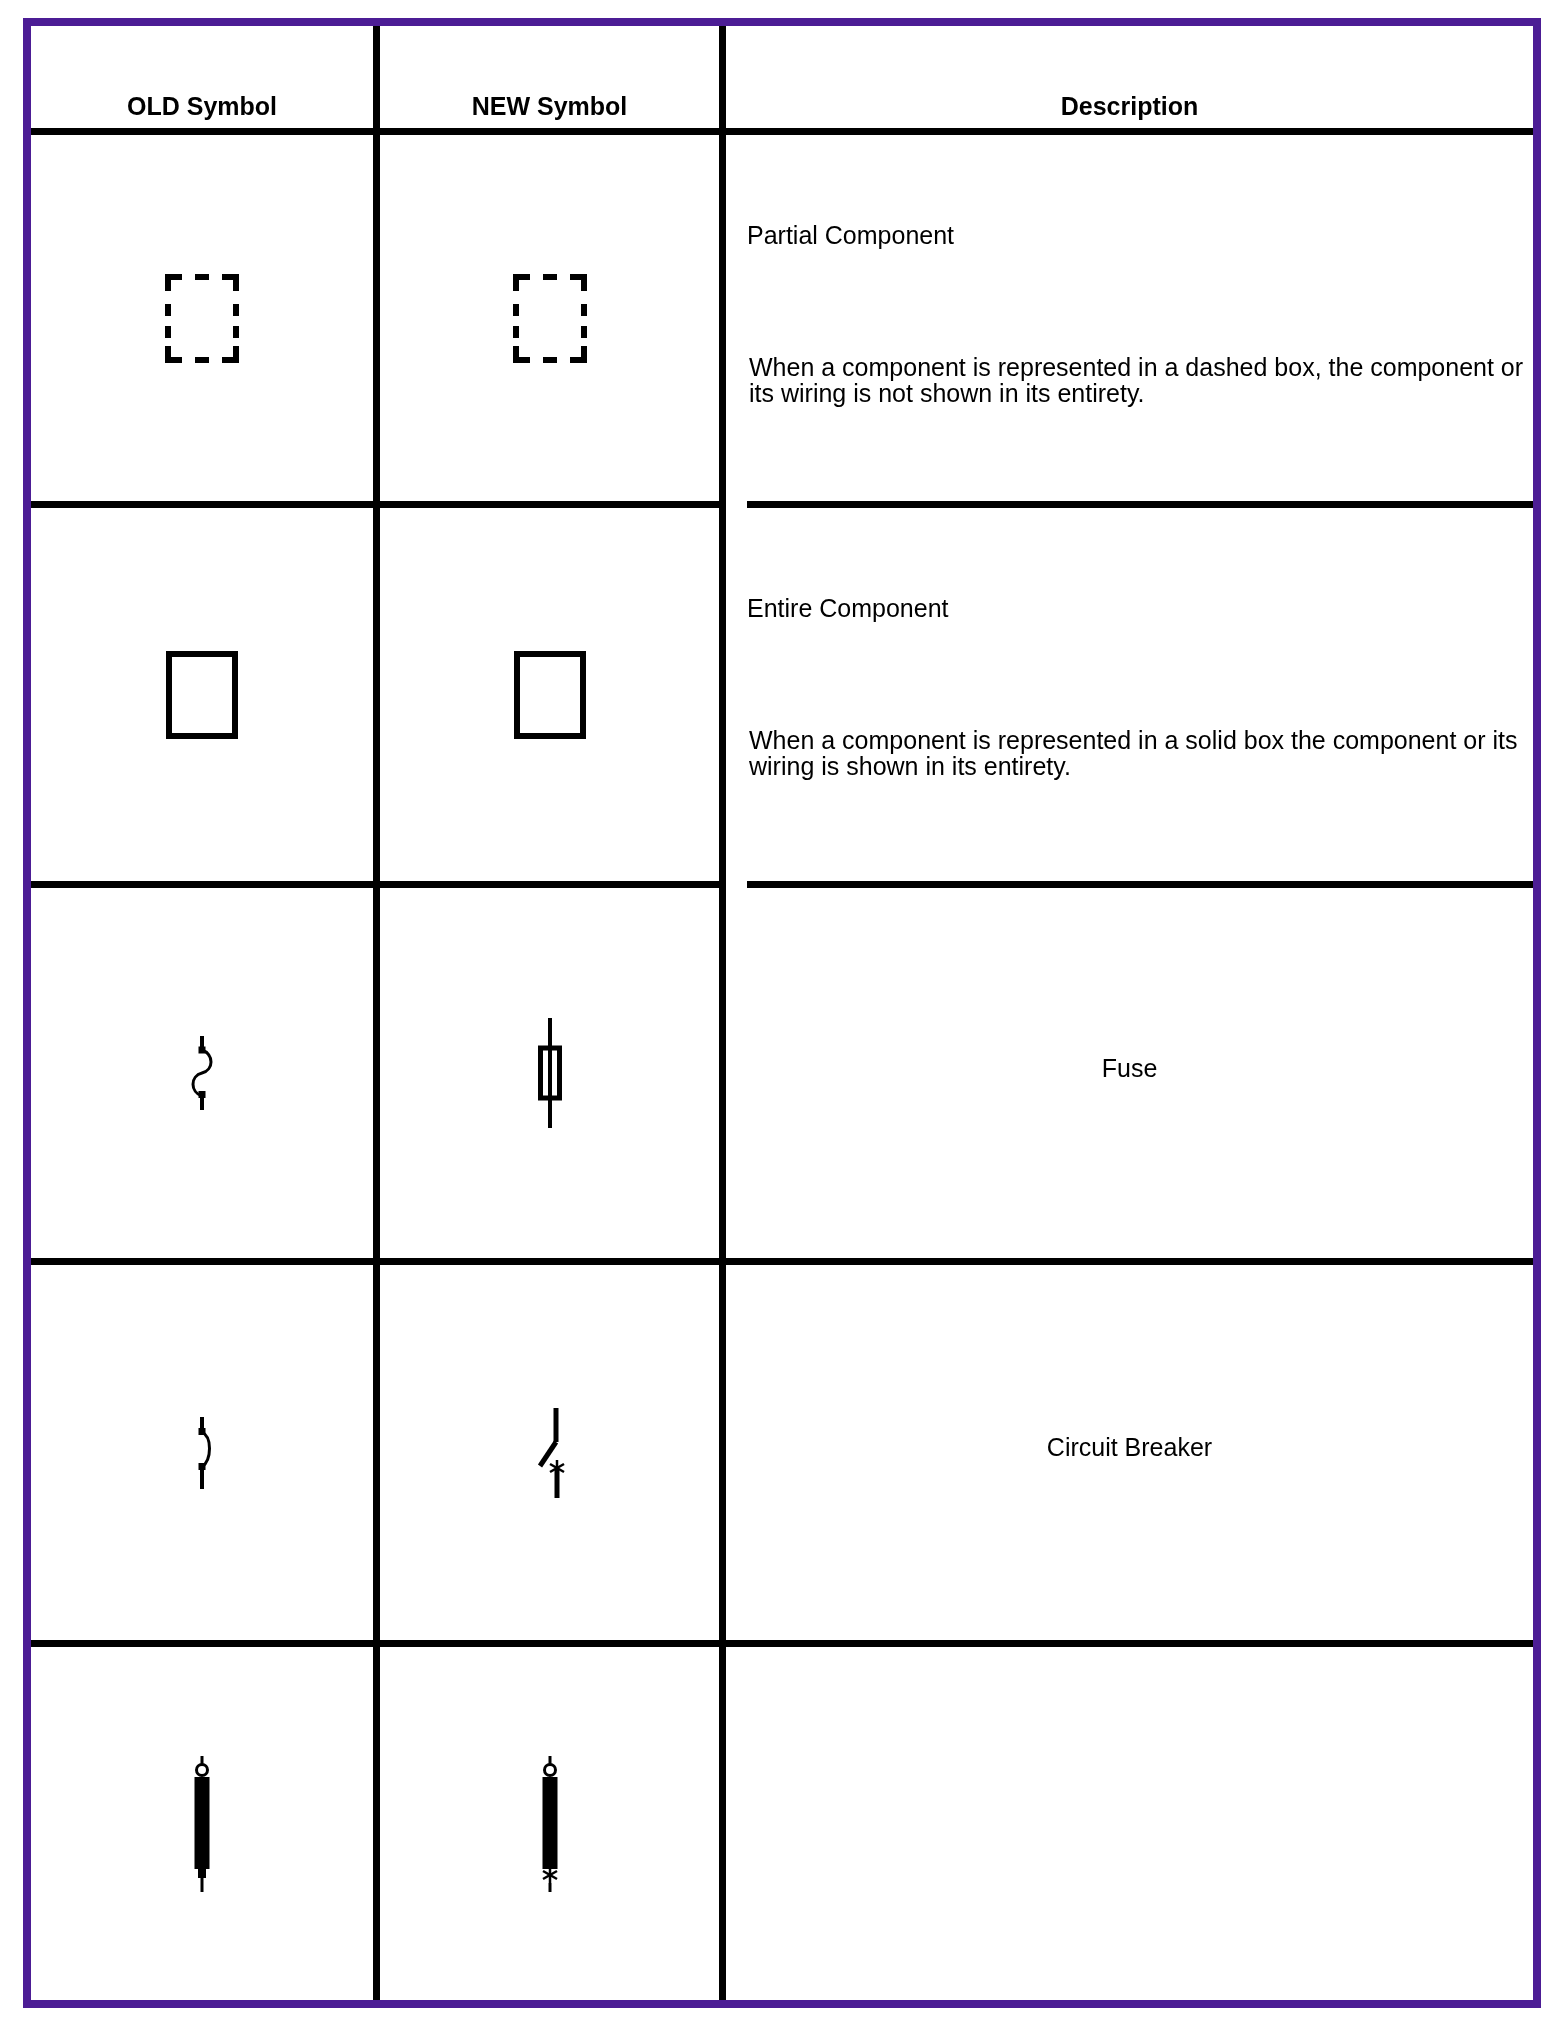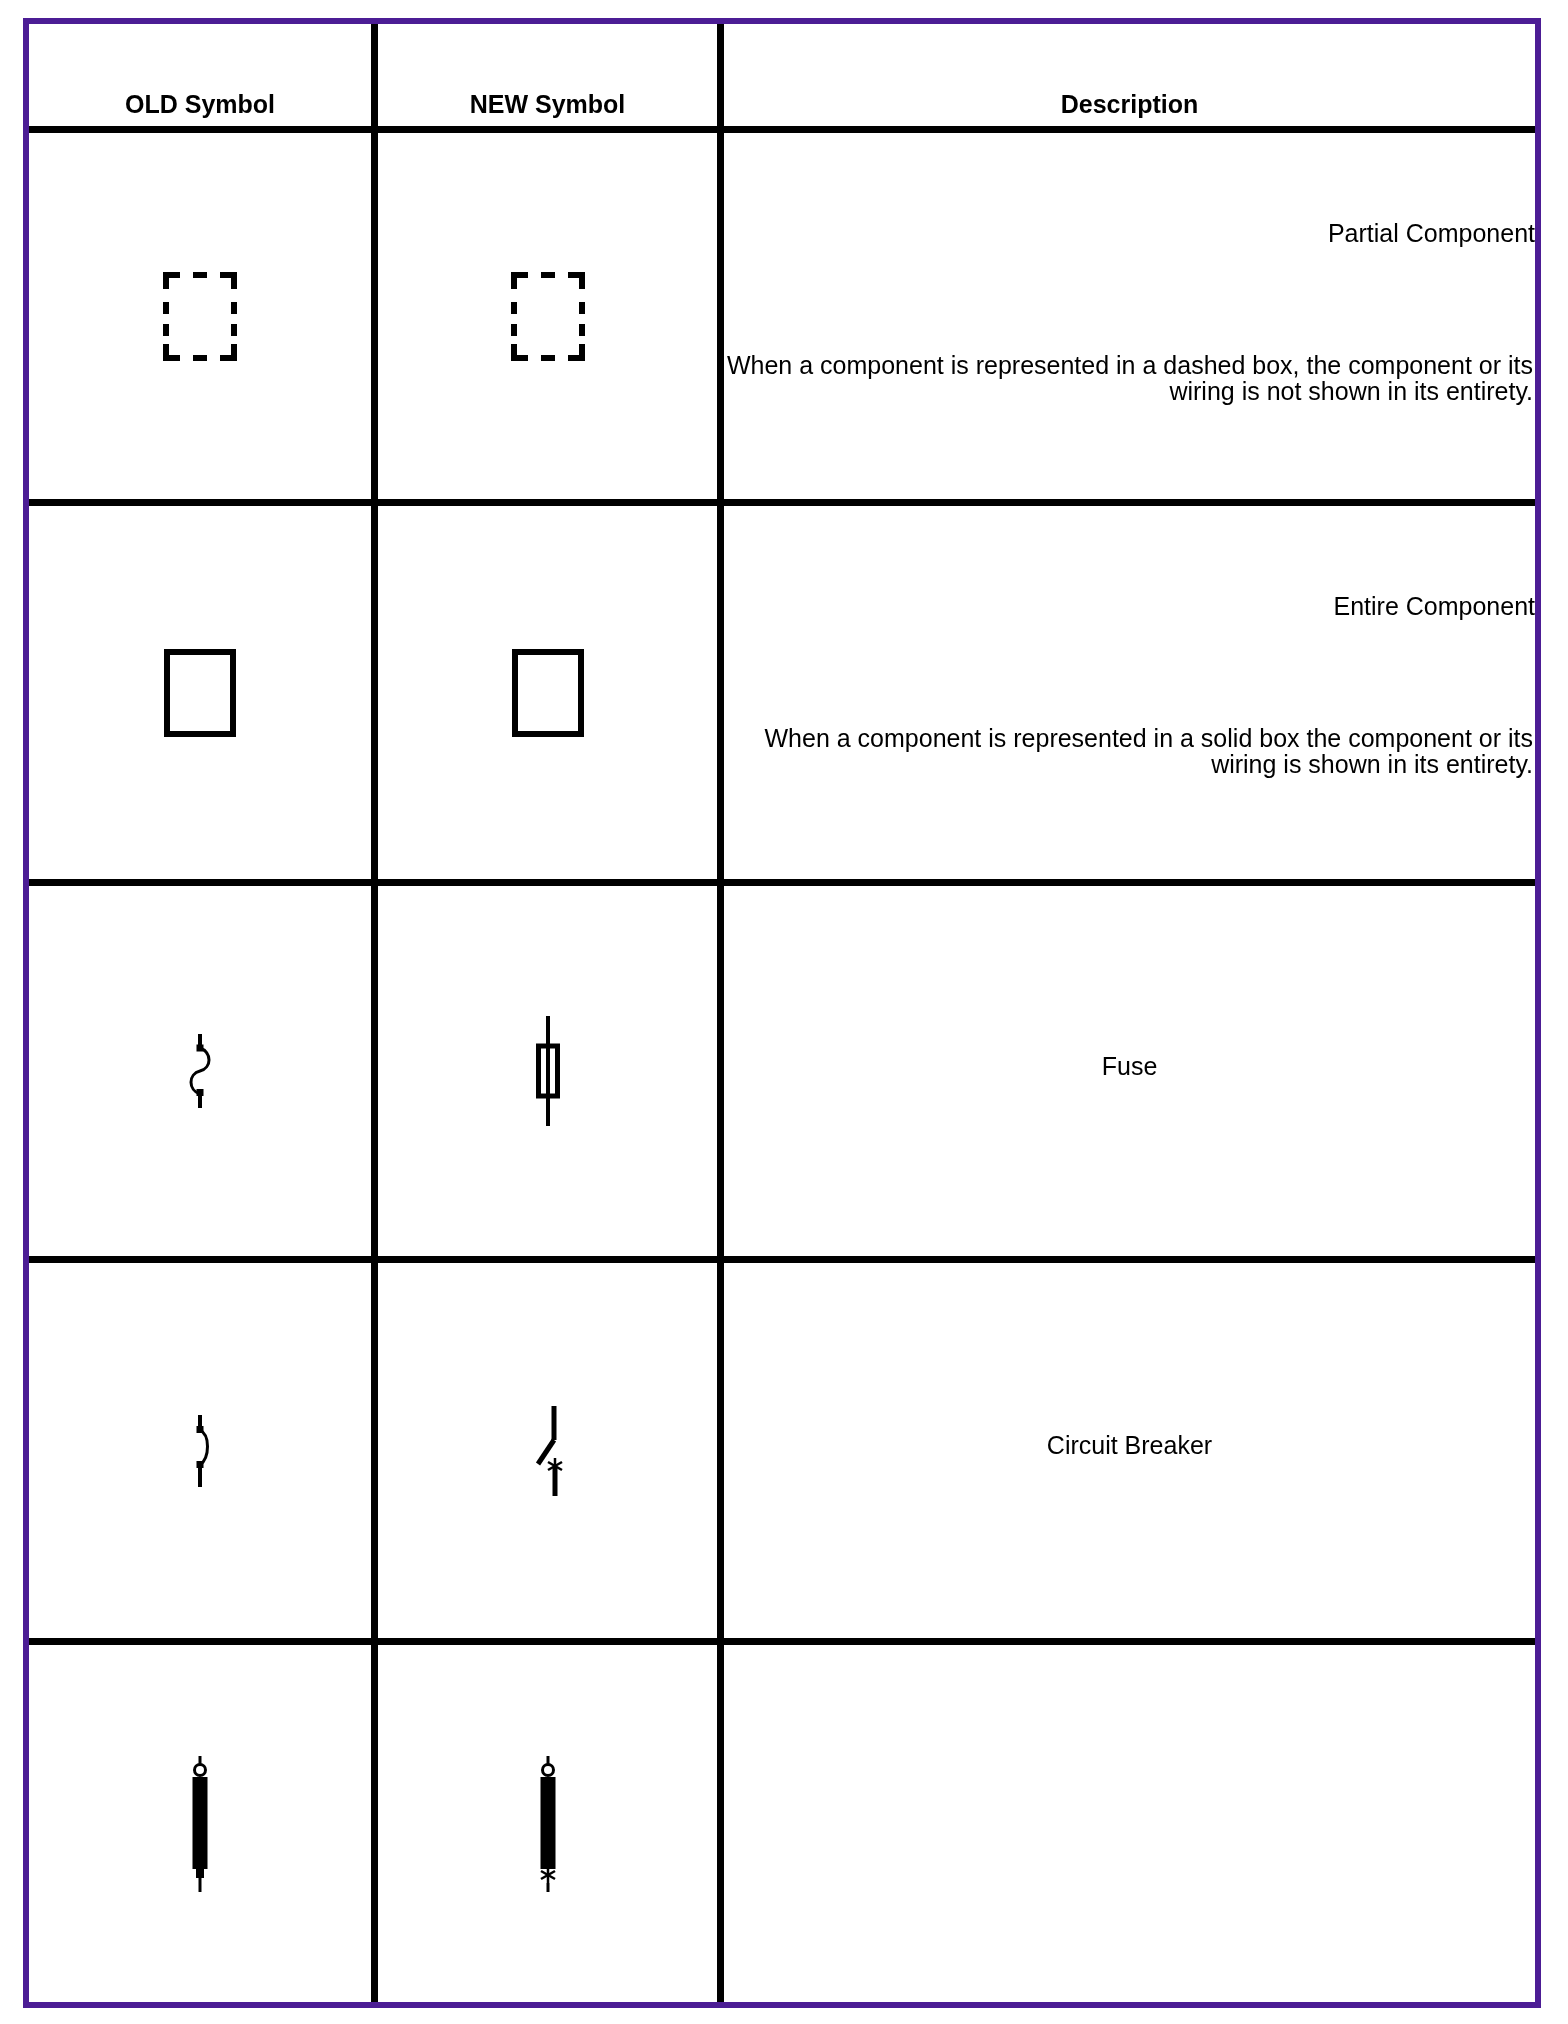--- a/index.html
+++ b/index.html
@@ -15,21 +15,21 @@
     font-family: "Liberation Sans", "DejaVu Sans", sans-serif;
     color: #000000;
   }
   .symbol-table {
     position: absolute;
     left: 23px;
     top: 18px;
     width: 1518px;
     height: 1990px;
     box-sizing: border-box;
-    border: 6px solid #4c1d95;
+    border: 8px solid #4c1d95;
     background: #ffffff;
     display: grid;
     grid-template-columns: 349px 346px 1fr;
     grid-template-rows: 109px 373px 380px 377px 382px 1fr;
   }
   .c {
     box-sizing: border-box;
     border-right: 7px solid #000000;
     border-bottom: 7px solid #000000;
     overflow: hidden;
@@ -44,22 +44,23 @@
     font-size: 25px;
     font-weight: bold;
     white-space: nowrap;
   }
   .sym {
     display: flex;
     align-items: center;
     justify-content: center;
   }
   .desc {
-    text-align: right;
+    text-align: left;
     font-size: 25px;
+    margin-left: 21px;
   }
   .desc .title {
     margin-top: 86px;
     line-height: 29px;
   }
   .desc .body {
     margin-top: 104px;
     line-height: 26px;
     padding: 0 2px;
   }

